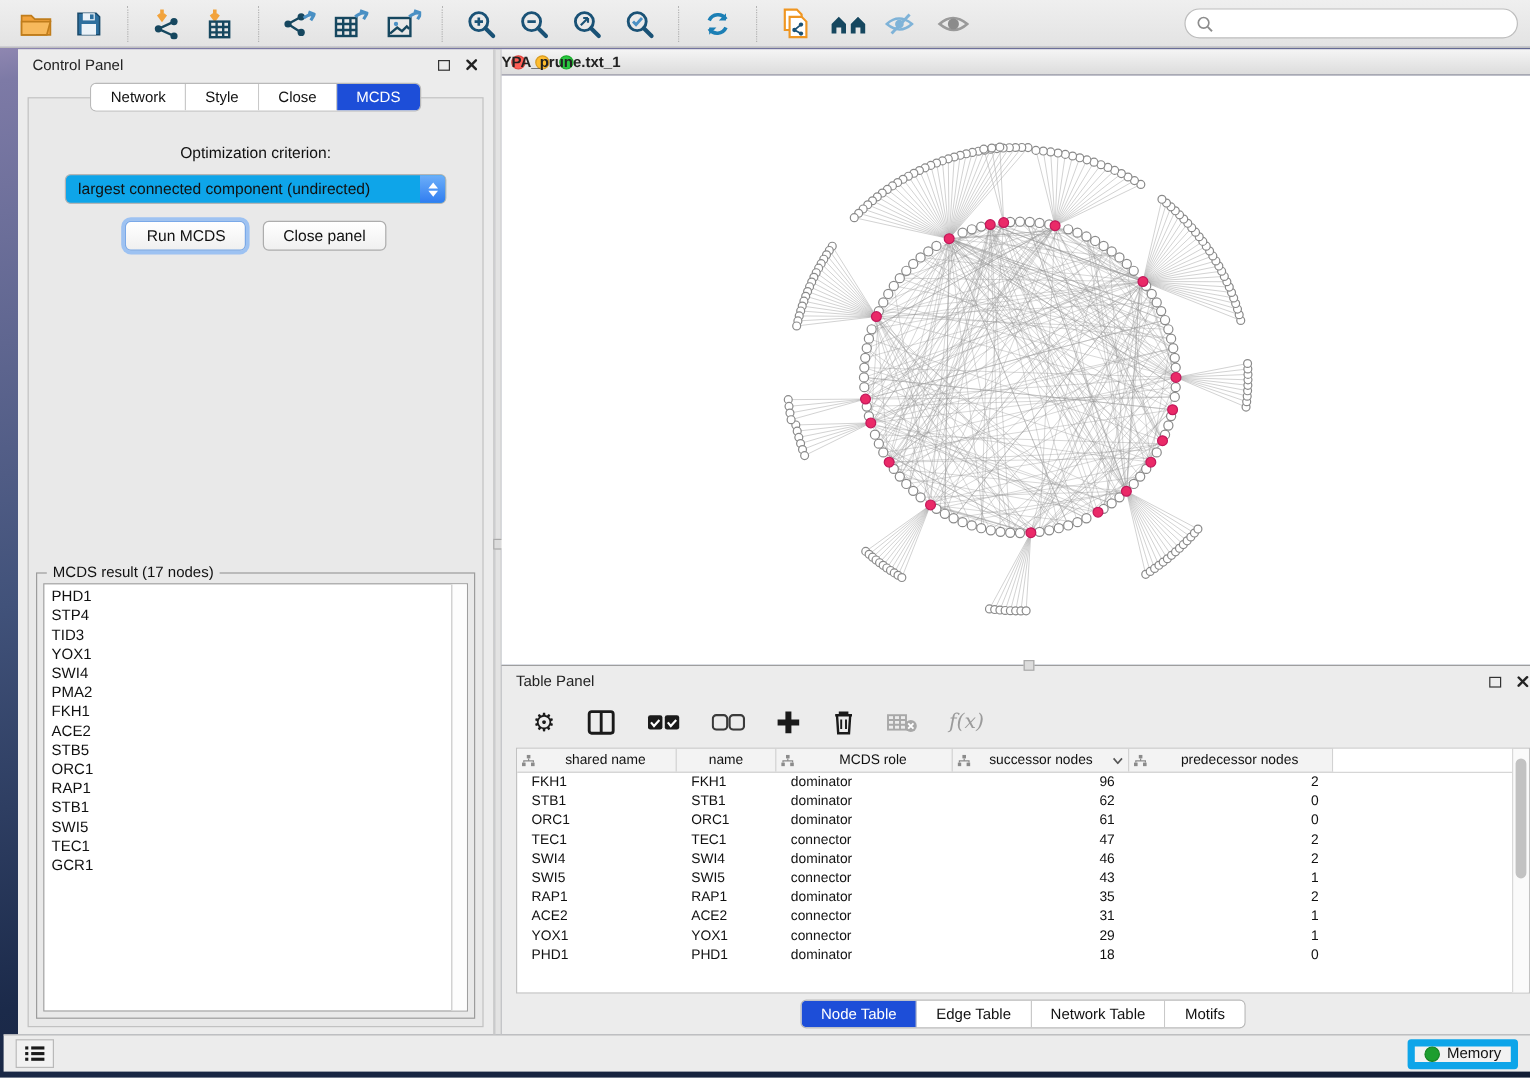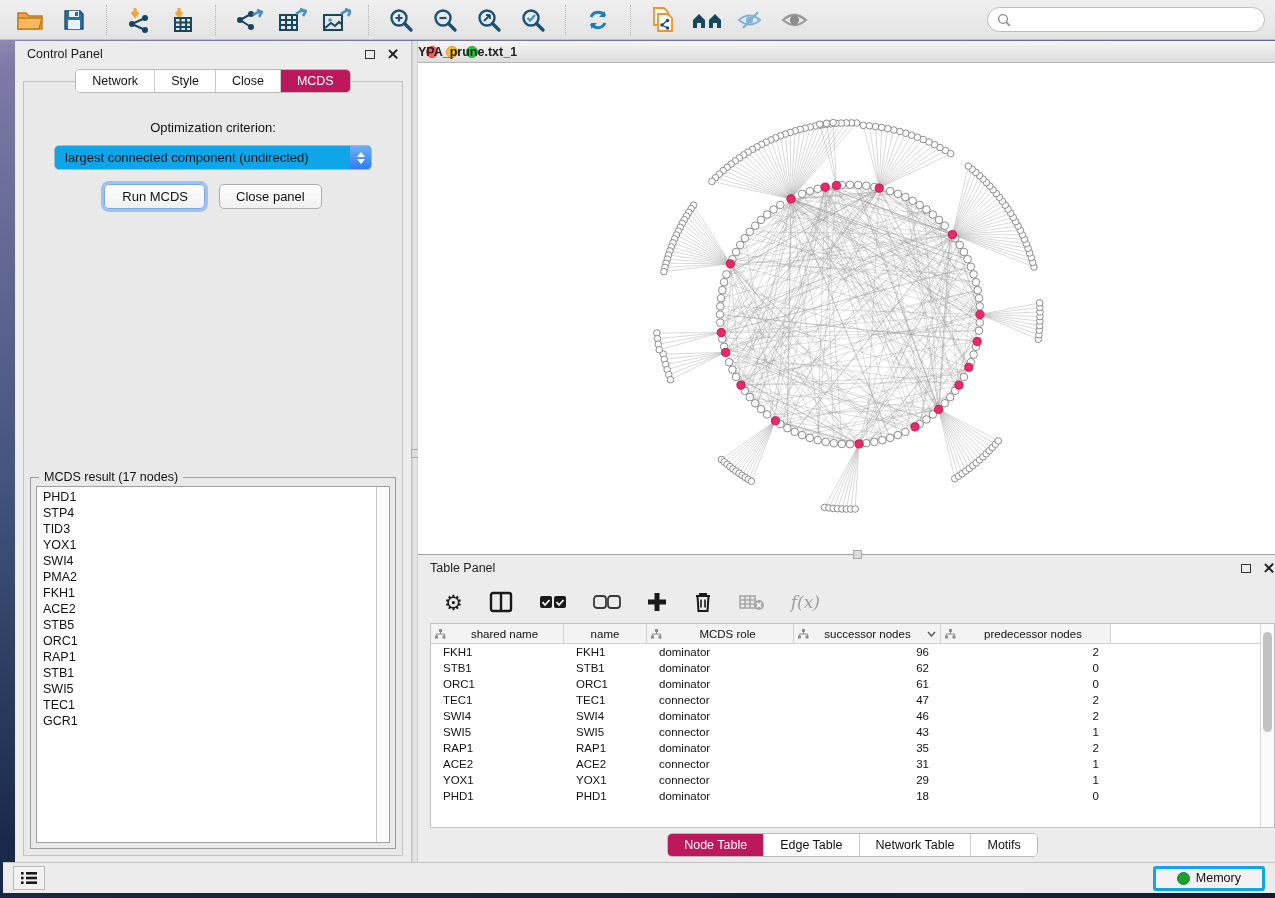--- a/index.html
+++ b/index.html
@@ -38,21 +38,21 @@
   .mini-float { width:10px; height:9px; border:1.5px solid #333; margin-right:12px; }
   .mini-close { width:12px; height:12px; position:relative; }
   .mini-close:before,.mini-close:after{ content:""; position:absolute; left:5px; top:0; width:2.4px; height:12px; background:#222; border-radius:1px;}
   .mini-close:before{ transform:rotate(45deg);} .mini-close:after{ transform:rotate(-45deg);}
 
   
   .seg-tabs { display:flex; justify-content:center; margin:2px 0 0 0; position:relative; z-index:3; }
   .seg-group { display:flex; background:#fff; border:1px solid #b9b9b9; border-radius:5px; overflow:hidden; }
   .seg { padding:3px 16px; font-size:12.5px; color:#111; border-right:1px solid #c9c9c9; background:#fff; cursor:default; line-height:16px;}
   .seg:last-child { border-right:none; }
-  .seg.active { background:#be185d; color:#fff; }
+  .seg.active { background:#1d4ed8; color:#fff; }
 
   
   .cp-content { flex:1; margin:-12px 8px 6px 8px; padding-top:12px; border:1px solid #c2c2c2; background:#e9e9e9; display:flex; flex-direction:column; position:relative; z-index:1;}
   .opt-label { text-align:center; margin-top:26px; font-size:13px; color:#111; }
   .dropdown { margin:10px auto 0 auto; width:318px; height:25px; background:#0ea5e9; border:1px solid #b5b5b5; border-radius:5px; display:flex; align-items:center; overflow:hidden; }
   .dropdown .dd-text { flex:1; padding:0 10px; font-size:13px; white-space:nowrap; }
   .dd-stepper { width:21px; height:25px; background:linear-gradient(#6fb1f9,#2d7bf0); display:flex; flex-direction:column; align-items:center; justify-content:center; gap:2px; }
   .dd-stepper i { width:0; height:0; border-left:4px solid transparent; border-right:4px solid transparent; }
   .dd-up { border-bottom:5px solid #fff; } .dd-down { border-top:5px solid #fff; }
   .btn-row { display:flex; justify-content:center; gap:14px; margin-top:14px; }
@@ -94,21 +94,21 @@
   .tr { display:flex; height:16px; }
   .td { font-size:11.5px; line-height:16px; padding:0 12px; white-space:nowrap; overflow:hidden; }
   .td.num { text-align:right; }
   .vscroll { width:14px; border-left:1px solid #d8d8d8; background:#fafafa; position:relative; }
   .vscroll .thumb { position:absolute; left:2px; width:9px; border-radius:5px; background:#c2c2c2; }
   .tp-tabs { height:34px; display:flex; align-items:center; justify-content:center; }
 
   
   .status-bar { position:absolute; left:3px; bottom:5px; width:1272px; height:31px; background:#ececec; border-top:1px solid #c2c2c2; display:flex; align-items:center; padding:0 10px; }
   .list-btn { width:32px; height:24px; background:#f2f2f2; border:1px solid #b9b9b9; display:flex; align-items:center; justify-content:center; }
-  .mem-btn { margin-left:auto; height:25px; border:3px solid #0ea5e9; background:#f2f2f2; border-radius:3px; display:flex; align-items:center; gap:6px; padding:0 21px; font-size:12.5px;justify-content:space-between; }
+  .mem-btn { margin-left:auto; height:25px; border:6px solid #0ea5e9; background:#f2f2f2; border-radius:3px; display:flex; align-items:center; gap:6px; padding:0 8px; font-size:12.5px;justify-content:space-between; }
   .mem-dot { width:13px; height:13px; border-radius:50%; background:#1d9e2f; border:1px solid #158323; }
 </style>
 </head>
 <body>
 
 <div class="toolbar">
   <div class="tbtn">
     <svg width="28" height="24" viewBox="0 0 28 24">
       <path d="M2 5 h8 l3 3 h13 v13 h-24 z" fill="#f2a33c" stroke="#c07d1c" stroke-width="1.4"></path>
       <path d="M2 10 h24 l-3 11 h-21 z" fill="#f7b95c" stroke="#c07d1c" stroke-width="1.4"></path>

